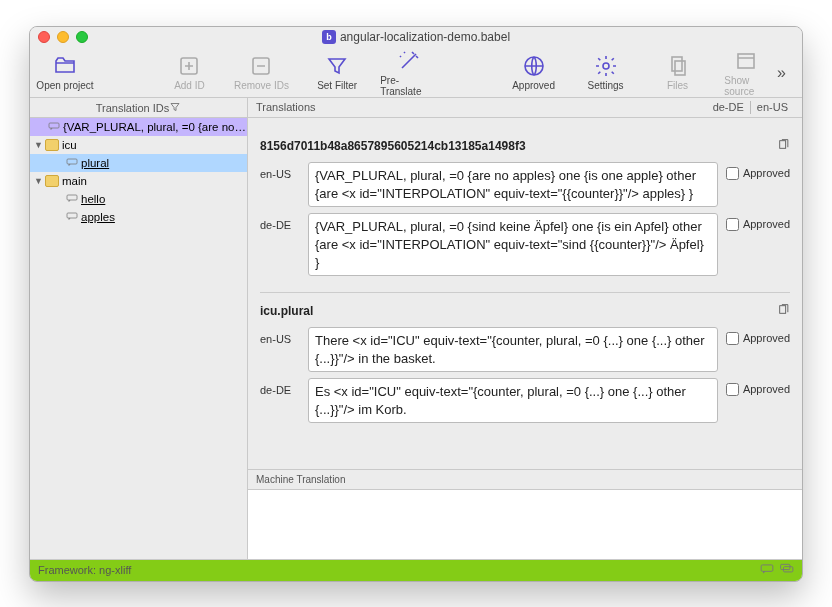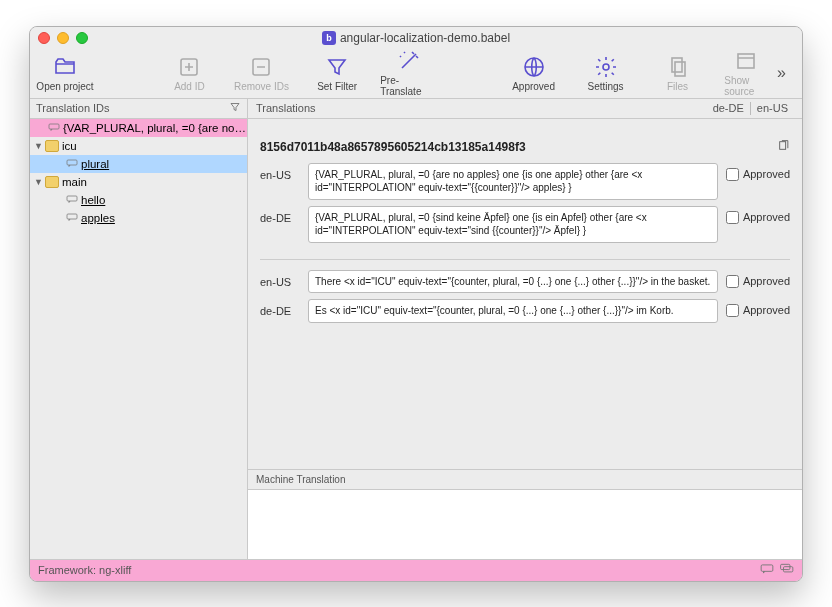--- a/index.html
+++ b/index.html
@@ -103,21 +103,21 @@
   width: 218px;
   display: flex;
   flex-direction: column;
   border-right: 1px solid #c9c9c9;
   background: #ececec;
 }
 .side-header {
   height: 20px;
   display: flex;
   align-items: center;
-  justify-content: space-between;
+  justify-content: center;
   padding: 0 6px;
   font-size: 11px;
   color: #555;
   border-bottom: 1px solid #c9c9c9;
 }
 .tree {
   flex: 1;
   overflow: auto;
   font-size: 11.5px;
   padding-top: 0;
@@ -125,21 +125,21 @@
 .tree-row {
   height: 18px;
   display: flex;
   align-items: center;
   gap: 3px;
   padding-left: 4px;
   white-space: nowrap;
   overflow: hidden;
   text-overflow: ellipsis;
 }
-.tree-row.selected-light { background: #f9a8d4; text-align: right; }
+.tree-row.selected-light { background: #c4b5fd; text-align: right; }
 .tree-row.selected { background: #b0d7ff; }
 .indent2 { padding-left: 36px; text-decoration: underline; }
 .indent0 { padding-left: 18px; }
 .disclosure { width:8px; color:#666; font-size:9px; }
 .folder-ico { width:14px; height:12px; background:#f2d06b; border:1px solid #d0a83b; border-radius:2px; }
 .msg-ico { display:inline-block; color:#777; }
 .msg-ico svg { width:12px; height:10px; stroke:#777; fill:none; stroke-width:1.5; }
 
 .content {
   flex: 1;
@@ -180,21 +180,21 @@
   gap: 8px;
   margin-bottom: 6px;
 }
 .tr-locale { width: 40px; font-size: 11px; color:#333; padding-top: 6px; }
 .tr-text {
   flex: 1;
   background: #fff;
   border: 1px solid #bbb;
   border-radius: 3px;
   padding: 4px 6px;
-  font-size: 10px;
+  font-size: 13px;
   line-height: 1.35;
   color: #222;
 }
 .tr-approve {
   display: flex;
   gap: 4px;
   font-size: 11px;
   color: #333;
   padding-top: 5px;
 }
@@ -219,21 +219,21 @@
 .mt-body { flex:1; background: #fff; }
 
 .statusbar {
   height: 22px;
   border-top: 1px solid #c9c9c9;
   display: flex;
   align-items: center;
   padding: 0 8px;
   font-size: 11px;
   color: #555;
-  background: #f9a8d4;
+  background: #84cc16;
   justify-content: flex-end;
 }
 .status-icons { margin-left: auto; display:flex; gap:6px; color:#777; }
 .status-icons svg { width:14px; height:12px; stroke:#777; fill:none; stroke-width:1.6; }
 .filter-icon svg { stroke:#666; fill:none; stroke-width:1.6; width:12px; height:12px; }
 </style>
 </head>
 <body>
 
 <div class="window">
@@ -425,20 +425,27 @@
             <span class="tr-locale">de-DE</span>
             <div class="tr-text">{VAR_PLURAL, plural, =0 {sind keine Äpfel} one {is ein Apfel} other {are &lt;x id="INTERPOLATION" equiv-text="sind {{counter}}"/&gt; Äpfel} }</div>
             <label class="tr-approve">
                 <input type="checkbox" style="">
                 <span>Approved</span>
               </label>
           </div>
         </div>
 
         <div class="entry">
+          <div class="entry-head">
+            <span class="entry-title">icu.plural</span>
+            <span class="entry-icon"><svg viewBox="0 0 24 24">
+                  <rect x="5" y="5" width="11" height="14"></rect>
+                  <path d="M9 3h11v14"></path>
+                </svg></span>
+          </div>
           <div class="tr-row">
             <span class="tr-locale">en-US</span>
             <div class="tr-text">There &lt;x id="ICU" equiv-text="{counter, plural, =0 {...} one {...} other {...}}"/&gt; in the basket.</div>
             <label class="tr-approve">
                 <input type="checkbox" style="">
                 <span>Approved</span>
               </label>
           </div>
           <div class="tr-row">
             <span class="tr-locale">de-DE</span>

